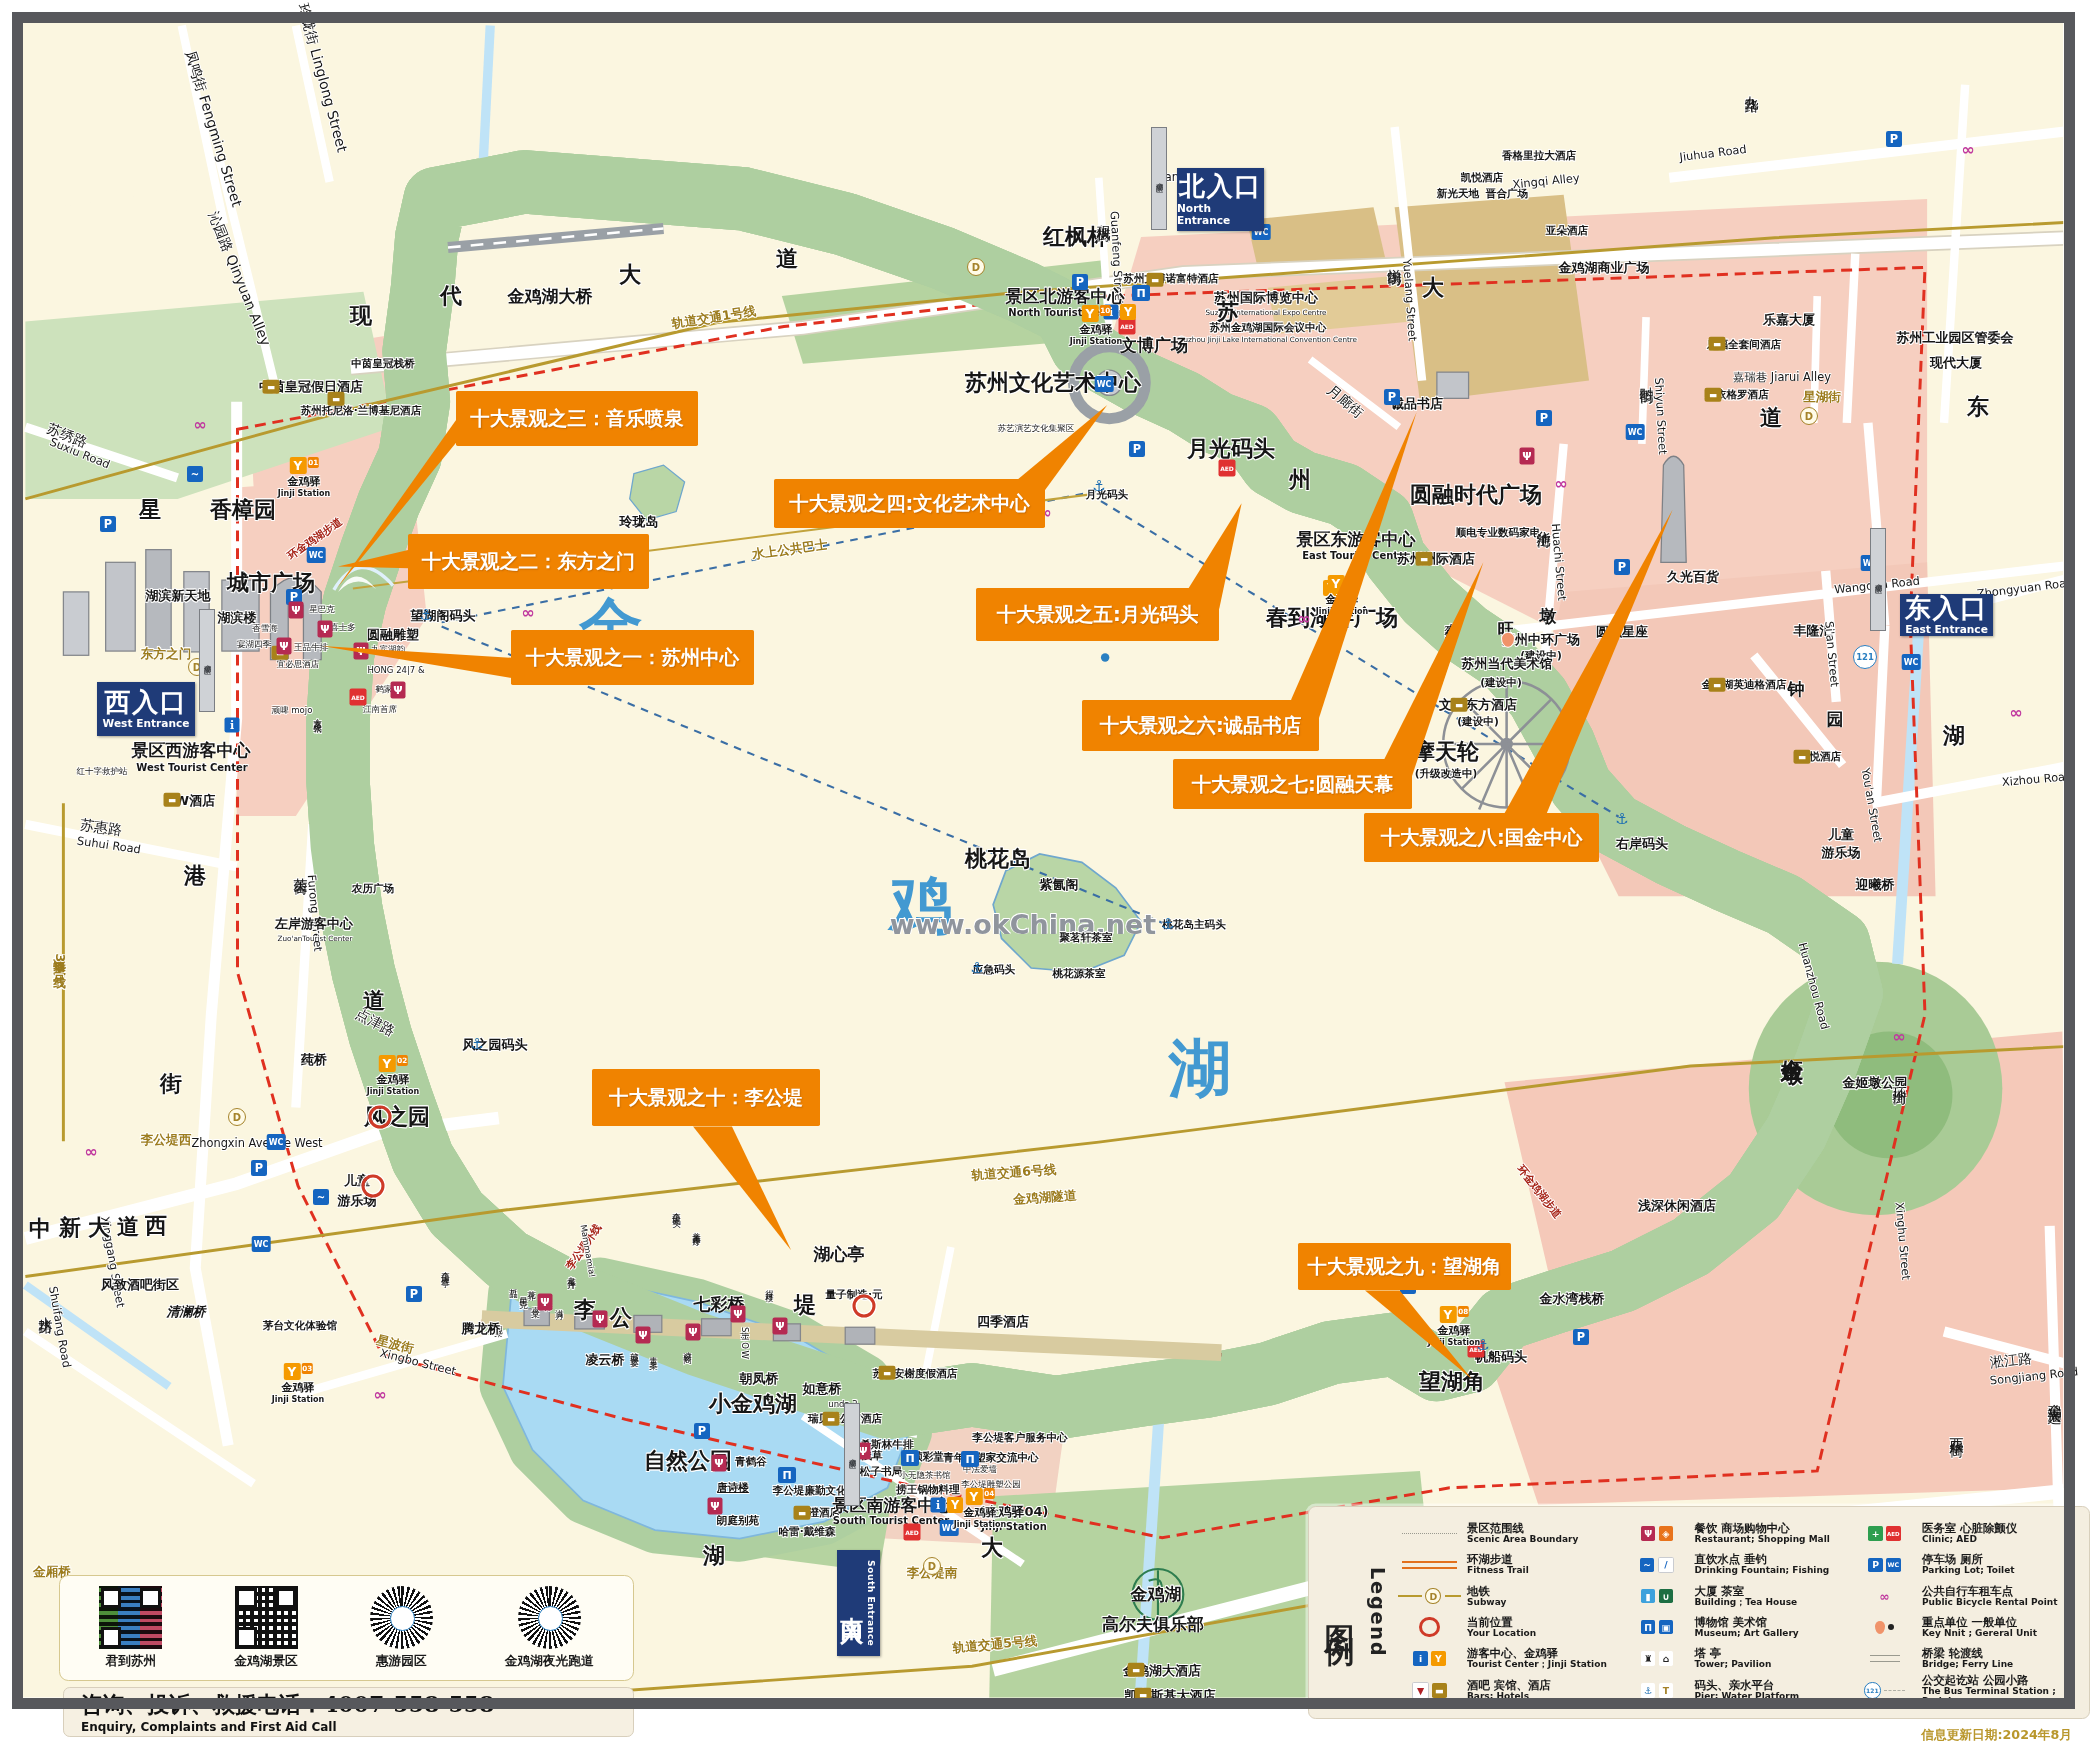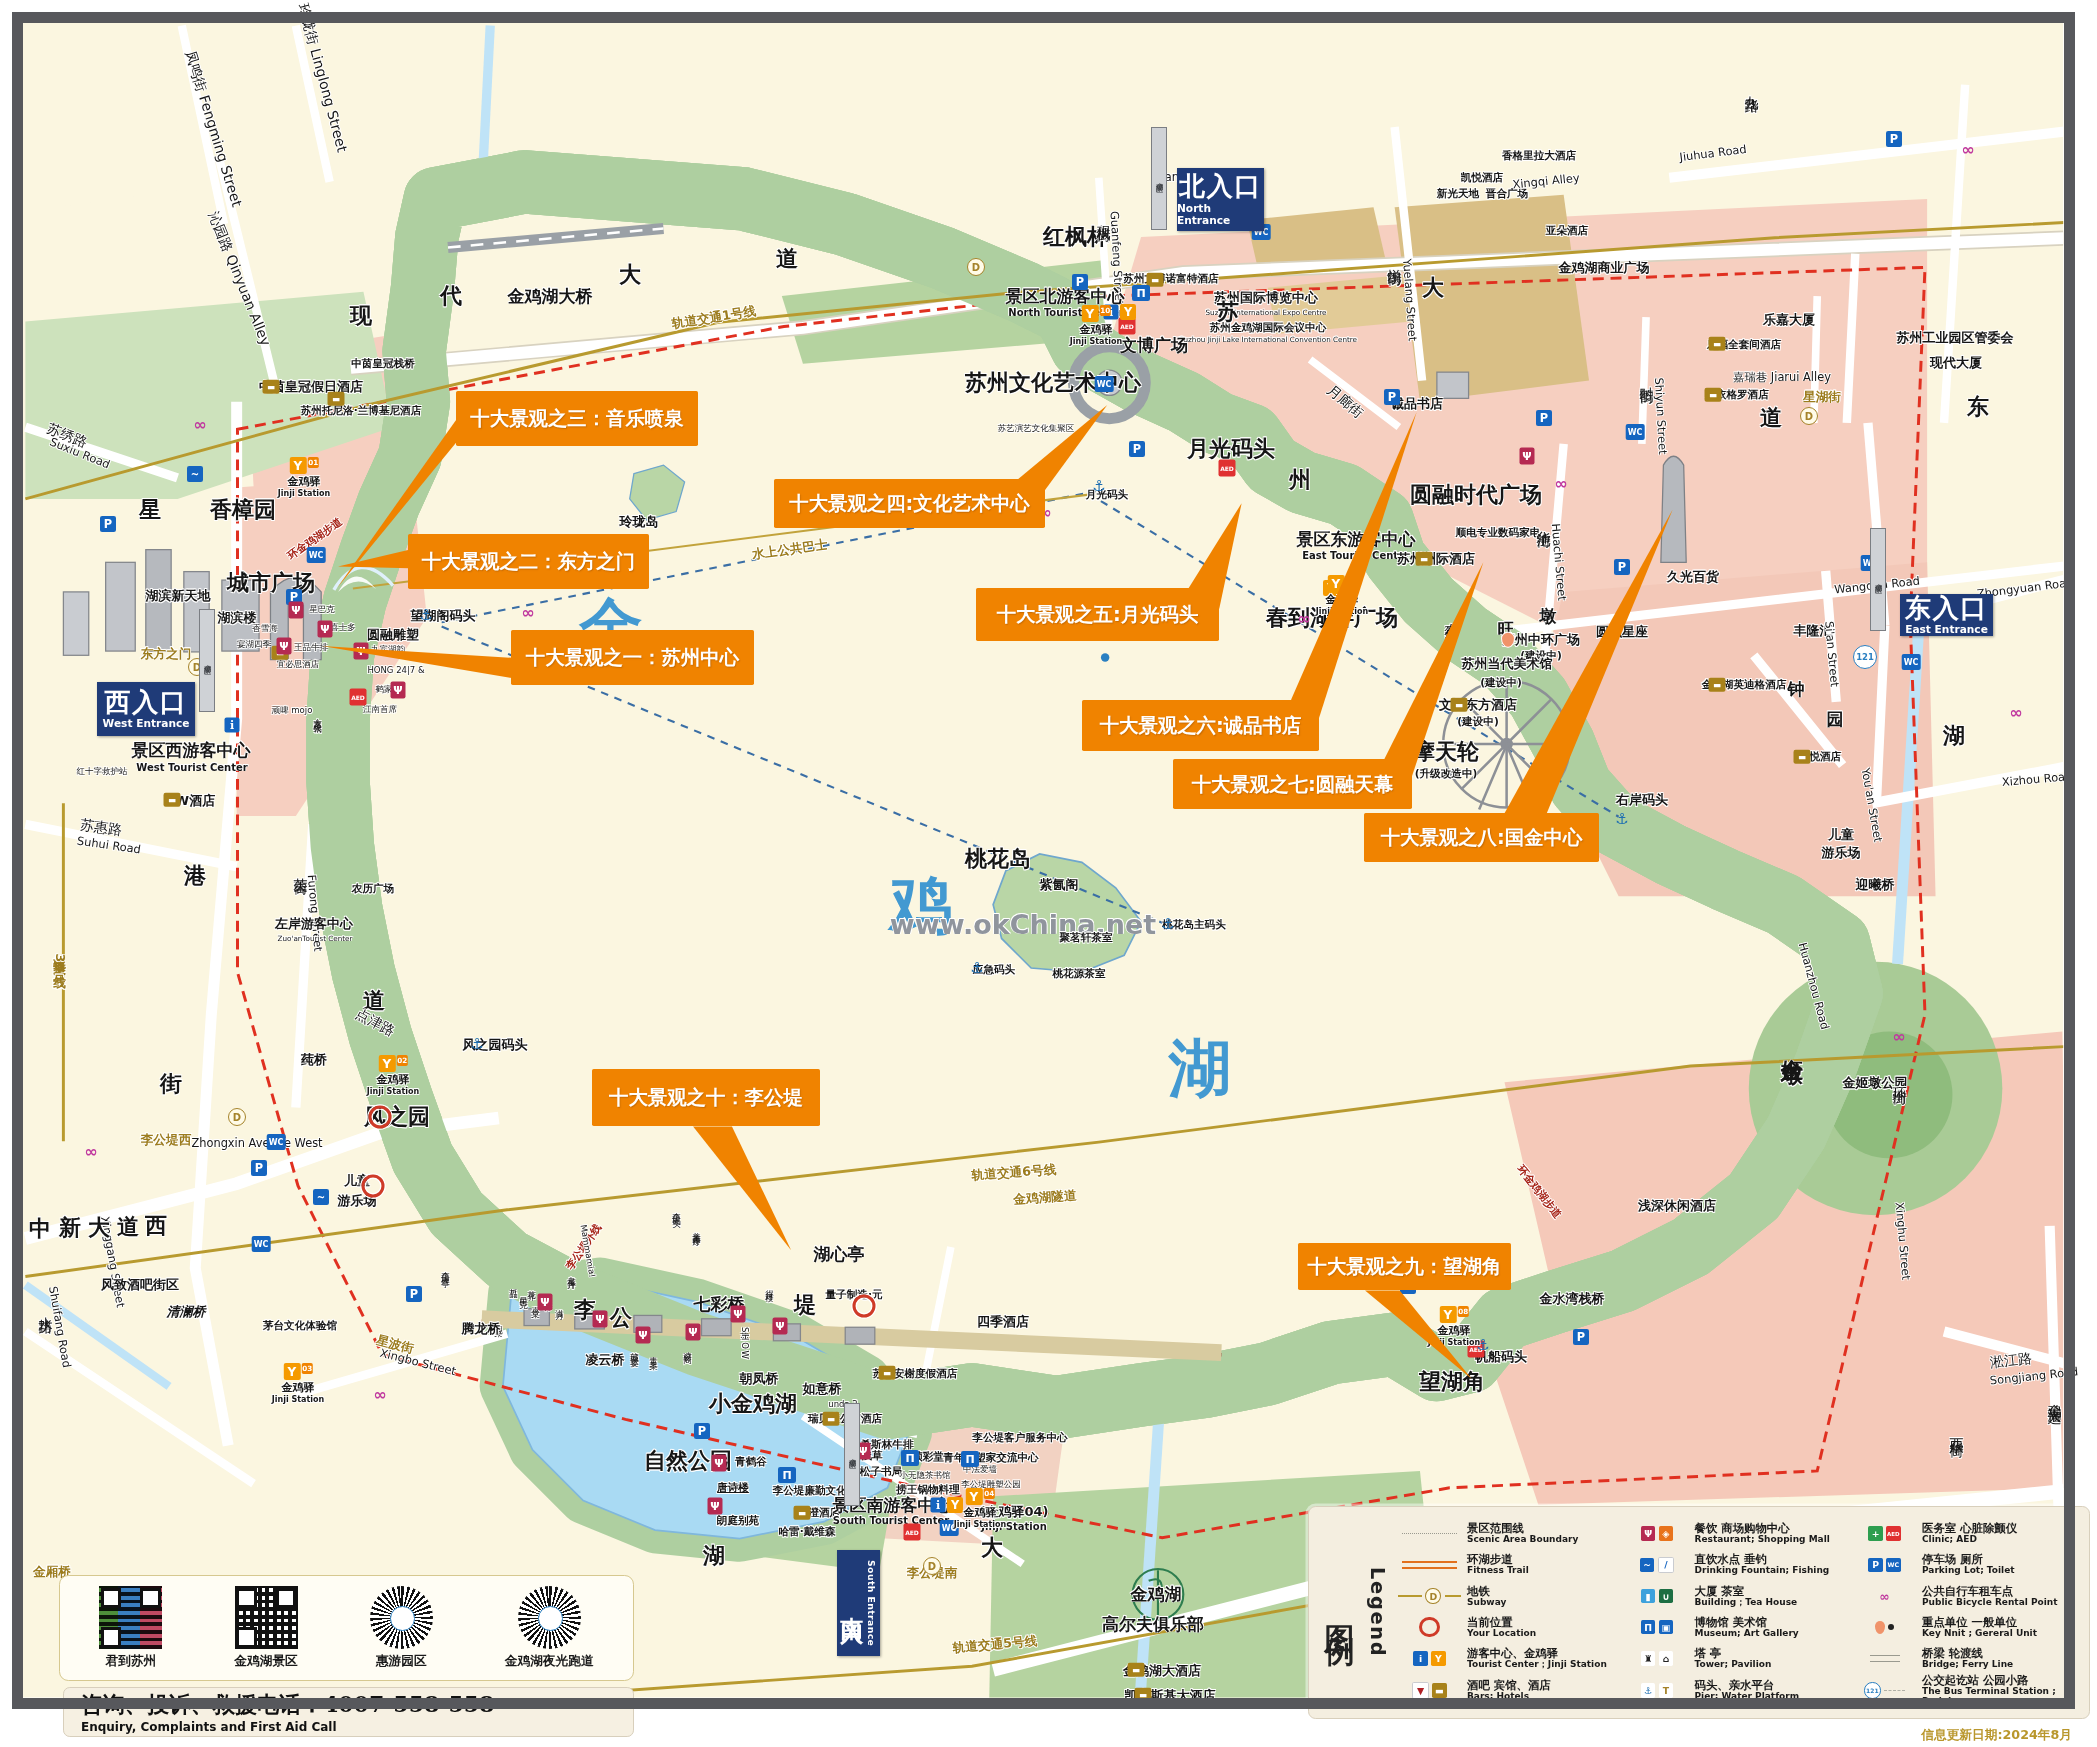--- a/index.html
+++ b/index.html
@@ -469,21 +469,21 @@
       <div class="lbl xl" style="left: 1446px; top: 752px;">摩天轮</div>
       <div class="lbl sm" style="left: 1446px; top: 774px;">(升级改造中)</div>
       <div class="lbl roaden" style="left: 1877px; top: 585px; transform: translate(-50%, -50%) rotate(-6deg);">Wangdun Road</div>
       <div class="lbl lg" style="left: 1506px; top: 629px;">旺</div>
       <div class="lbl lg" style="left: 1548px; top: 616px;">墩</div>
       <div class="lbl roaden" style="left: 1832px; top: 654px; transform: translate(-50%, -50%) rotate(85deg);">Si'an Street</div>
       <div class="lbl lg" style="left: 1796px; top: 689px;">钟</div>
       <div class="lbl lg" style="left: 1835px; top: 719px;">园</div>
       <div class="lbl sm" style="left: 1820px; top: 757px;">柏悦酒店</div>
       <div class="lbl sm" style="left: 1744px; top: 685px;">金鸡湖英迪格酒店</div>
-      <div class="lbl md" style="left: 1642px; top: 800px;">右岸码头</div>
+      <div class="lbl md" style="left: 1642px; top: 844px;">右岸码头</div>
       <div class="lbl red" style="left: 1539px; top: 1192px; transform: translate(-50%, -50%) rotate(52deg);">环金鸡湖步道</div>
       <div class="lbl roaden" style="left: 2025px; top: 588px; transform: translate(-50%, -50%) rotate(-7deg);">Zhongyuan Road</div>
       <div class="lbl roaden" style="left: 2037px; top: 779px; transform: translate(-50%, -50%) rotate(-5deg);">Xizhou Road</div>
       <div class="lbl xl" style="left: 1954px; top: 736px;">湖</div>
       <div class="lbl roaden" style="left: 1872px; top: 805px; transform: translate(-50%, -50%) rotate(80deg);">You'an Street</div>
       <div class="lbl md" style="left: 1875px; top: 885px;">迎曦桥</div>
       <div class="lbl md" style="left: 1841px; top: 835px;">儿童</div>
       <div class="lbl md" style="left: 1841px; top: 853px;">游乐场</div>
       <div class="lbl roaden" style="left: 1814px; top: 986px; transform: translate(-50%, -50%) rotate(75deg);">Huanzhou Road</div>
       <div class="lbl xl v" style="left: 1792px; top: 1044px;">金姬墩</div>

